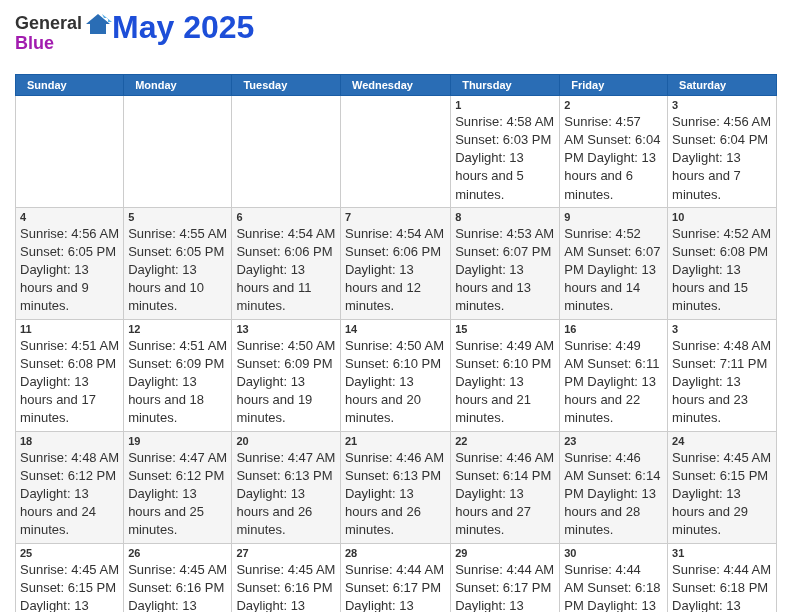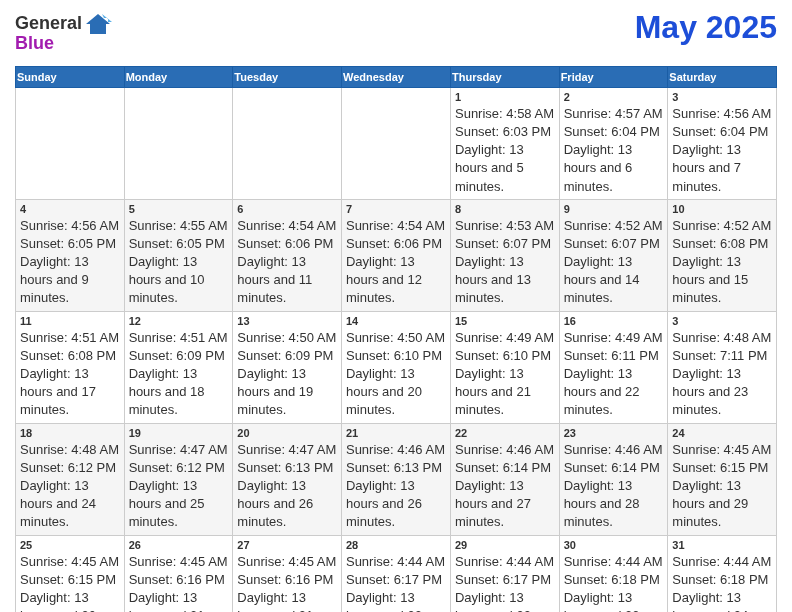--- a/index.html
+++ b/index.html
@@ -10,23 +10,23 @@
       background: #fff;
       overflow: hidden;
     }
     .page {
       width: 792px;
       height: 612px;
       padding: 10px 15px;
     }
     .header {
       display: flex;
-      justify-content: space-between;
+      justify-content: flex-start;
       align-items: flex-start;
-      margin-bottom: 12px;
+      margin-bottom: 20px;
     }
     .logo {
       display: flex;
       align-items: center;
     }
     .logo-text {
       font-size: 18px;
       font-weight: bold;
       line-height: 1.1;
     }
@@ -51,21 +51,21 @@
       color: #555;
     }
     .calendar {
       width: 100%;
       border-collapse: collapse;
       font-size: 9px;
     }
     .calendar th {
       background: #2a6db5;
       color: #fff;
-      padding: 4px 1px;
+      padding: 4px 11px;
       text-align: left;
       font-size: 11px;
       font-weight: bold;
       border: 1px solid #1a5da5;
     }
     .calendar td {
       border: 1px solid #ccc;
       vertical-align: top;
       padding: 3px 4px;
       width: 113px;

